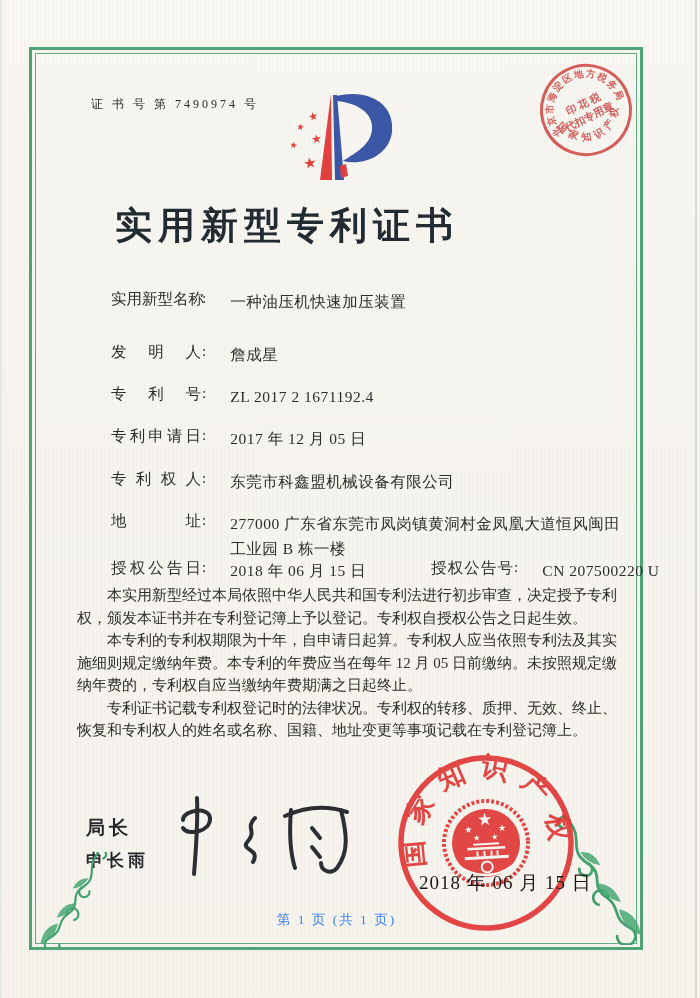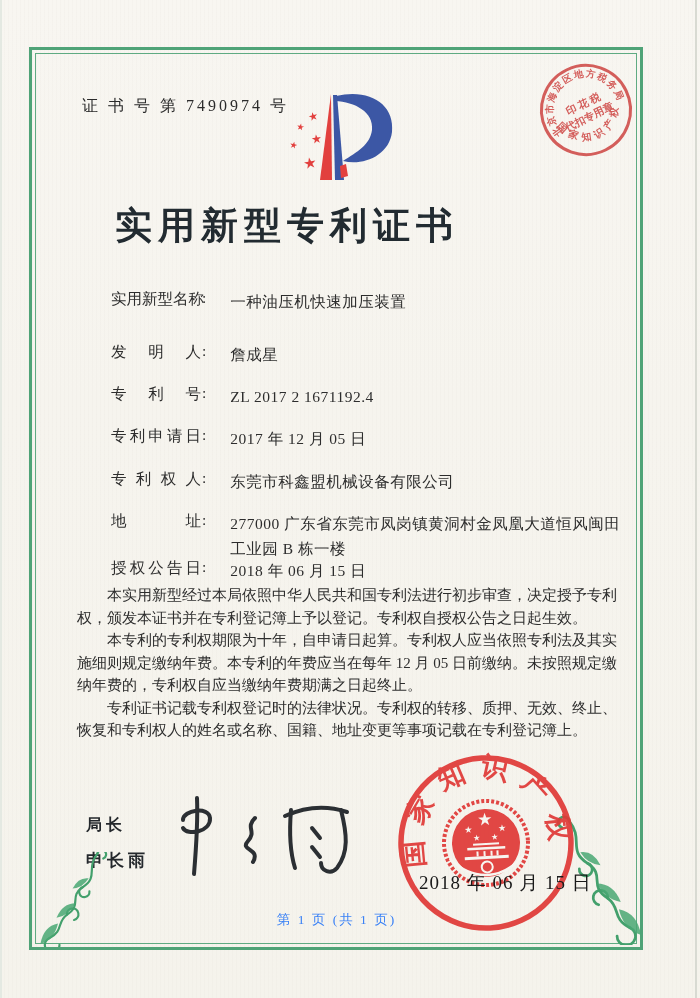--- a/index.html
+++ b/index.html
@@ -10,38 +10,38 @@
       linear-gradient(180deg,#f8f6f1 0%,#f6f4ee 40%,#f5f3ec 100%);
     font-family:"Liberation Serif","DejaVu Serif",serif;
     color:#2d2d2d;
   }
   .page-edge-right{position:absolute;right:3px;top:0;bottom:0;width:2px;background:#d8dad2;}
   .page-edge-left{position:absolute;left:0;top:0;bottom:0;width:2px;background:#e4e9e2;}
 
   .frame-outer{position:absolute;left:29px;top:47px;width:608px;height:897px;border:3px solid #4fa377;}
   .frame-inner{position:absolute;left:3px;top:3px;right:3px;bottom:3px;border:1px solid #5fab82;}
 
-  .cert-no{position:absolute;left:82px;top:96px;font-size:16px;letter-spacing:3px;color:#2b2b2b;}
+  .cert-no{position:absolute;left:91px;top:96px;font-size:12px;letter-spacing:3px;color:#2b2b2b;}
   .logo{position:absolute;left:281px;top:88px;}
   .title{position:absolute;left:30px;width:514px;top:201px;text-align:center;
          font-size:37px;font-weight:bold;letter-spacing:6px;color:#222b31;}
 
   .frow{position:absolute;left:75px;font-size:15.5px;white-space:nowrap;}
   .flabel{display:inline-block;width:90px;text-align:justify;text-align-last:justify;vertical-align:top;margin-left:36px;}
   .fcolon{display:inline-block;margin:0 3px 0 1px;vertical-align:top;}
   .fvalue{display:inline-block;margin-left:21px;letter-spacing:0.5px;vertical-align:top;
           white-space:pre-line;max-width:445px;line-height:25px;}
   .fgroup2{position:absolute;left:320px;top:0;white-space:nowrap;}
   .fgroup2 .flabel{width:82px;}
 
   .paras{position:absolute;left:77px;top:584px;width:540px;font-size:15px;line-height:22.5px;
          text-align:justify;color:#2d2d2d;}
   .paras p{margin:0;text-indent:2em;}
 
-  .sig-title{position:absolute;left:86px;top:815px;font-size:16px;letter-spacing:4px;font-weight:600;color:#24282c;text-align:right;}
+  .sig-title{position:absolute;left:86px;top:815px;font-size:19px;letter-spacing:4px;font-weight:600;color:#24282c;text-align:right;}
   .sig-name{position:absolute;left:86px;top:849px;font-size:17px;letter-spacing:4px;font-weight:600;color:#24282c;}
   .sig-svg{position:absolute;left:163px;top:790px;}
 
   .office-seal{position:absolute;left:394px;top:751px;opacity:0.93;transform:rotate(-3deg);z-index:4;}
   .seal-date{position:absolute;left:419px;top:870px;font-size:19px;letter-spacing:1px;color:#191919;z-index:5;}
 
   .tax-seal{position:absolute;left:536px;top:60px;transform:rotate(-26deg);opacity:0.88;z-index:4;}
 
   .footer{position:absolute;left:30px;width:613px;top:911px;text-align:center;font-size:13.5px;letter-spacing:2px;color:#3b82f6;}
 
@@ -124,20 +124,23 @@
 </div>
 <div class="frow" style="top:469px">
   <span class="flabel">专利权人</span><span class="fcolon">:</span><span class="fvalue">东莞市科鑫盟机械设备有限公司</span>
 </div>
 <div class="frow" style="top:511px">
   <span class="flabel">地址</span><span class="fcolon">:</span><span class="fvalue">277000 广东省东莞市凤岗镇黄洞村金凤凰大道恒风闽田
 工业园 B 栋一楼</span>
 </div>
 <div class="frow" style="top:558px">
   <span class="flabel">授权公告日</span><span class="fcolon">:</span><span class="fvalue">2018 年 06 月 15 日</span>
+  <span class="fgroup2">
+    <span class="flabel">授权公告号</span><span class="fcolon">:</span><span class="fvalue">CN 207500220 U</span>
+  </span>
 </div>
 
 <div class="paras">
   <p>本实用新型经过本局依照中华人民共和国专利法进行初步审查，决定授予专利权，颁发本证书并在专利登记簿上予以登记。专利权自授权公告之日起生效。</p>
   <p>本专利的专利权期限为十年，自申请日起算。专利权人应当依照专利法及其实施细则规定缴纳年费。本专利的年费应当在每年 12 月 05 日前缴纳。未按照规定缴纳年费的，专利权自应当缴纳年费期满之日起终止。</p>
   <p>专利证书记载专利权登记时的法律状况。专利权的转移、质押、无效、终止、恢复和专利权人的姓名或名称、国籍、地址变更等事项记载在专利登记簿上。</p>
 </div>
 
 <div class="sig-title">局长</div>
 <div class="sig-name">申长雨</div>

